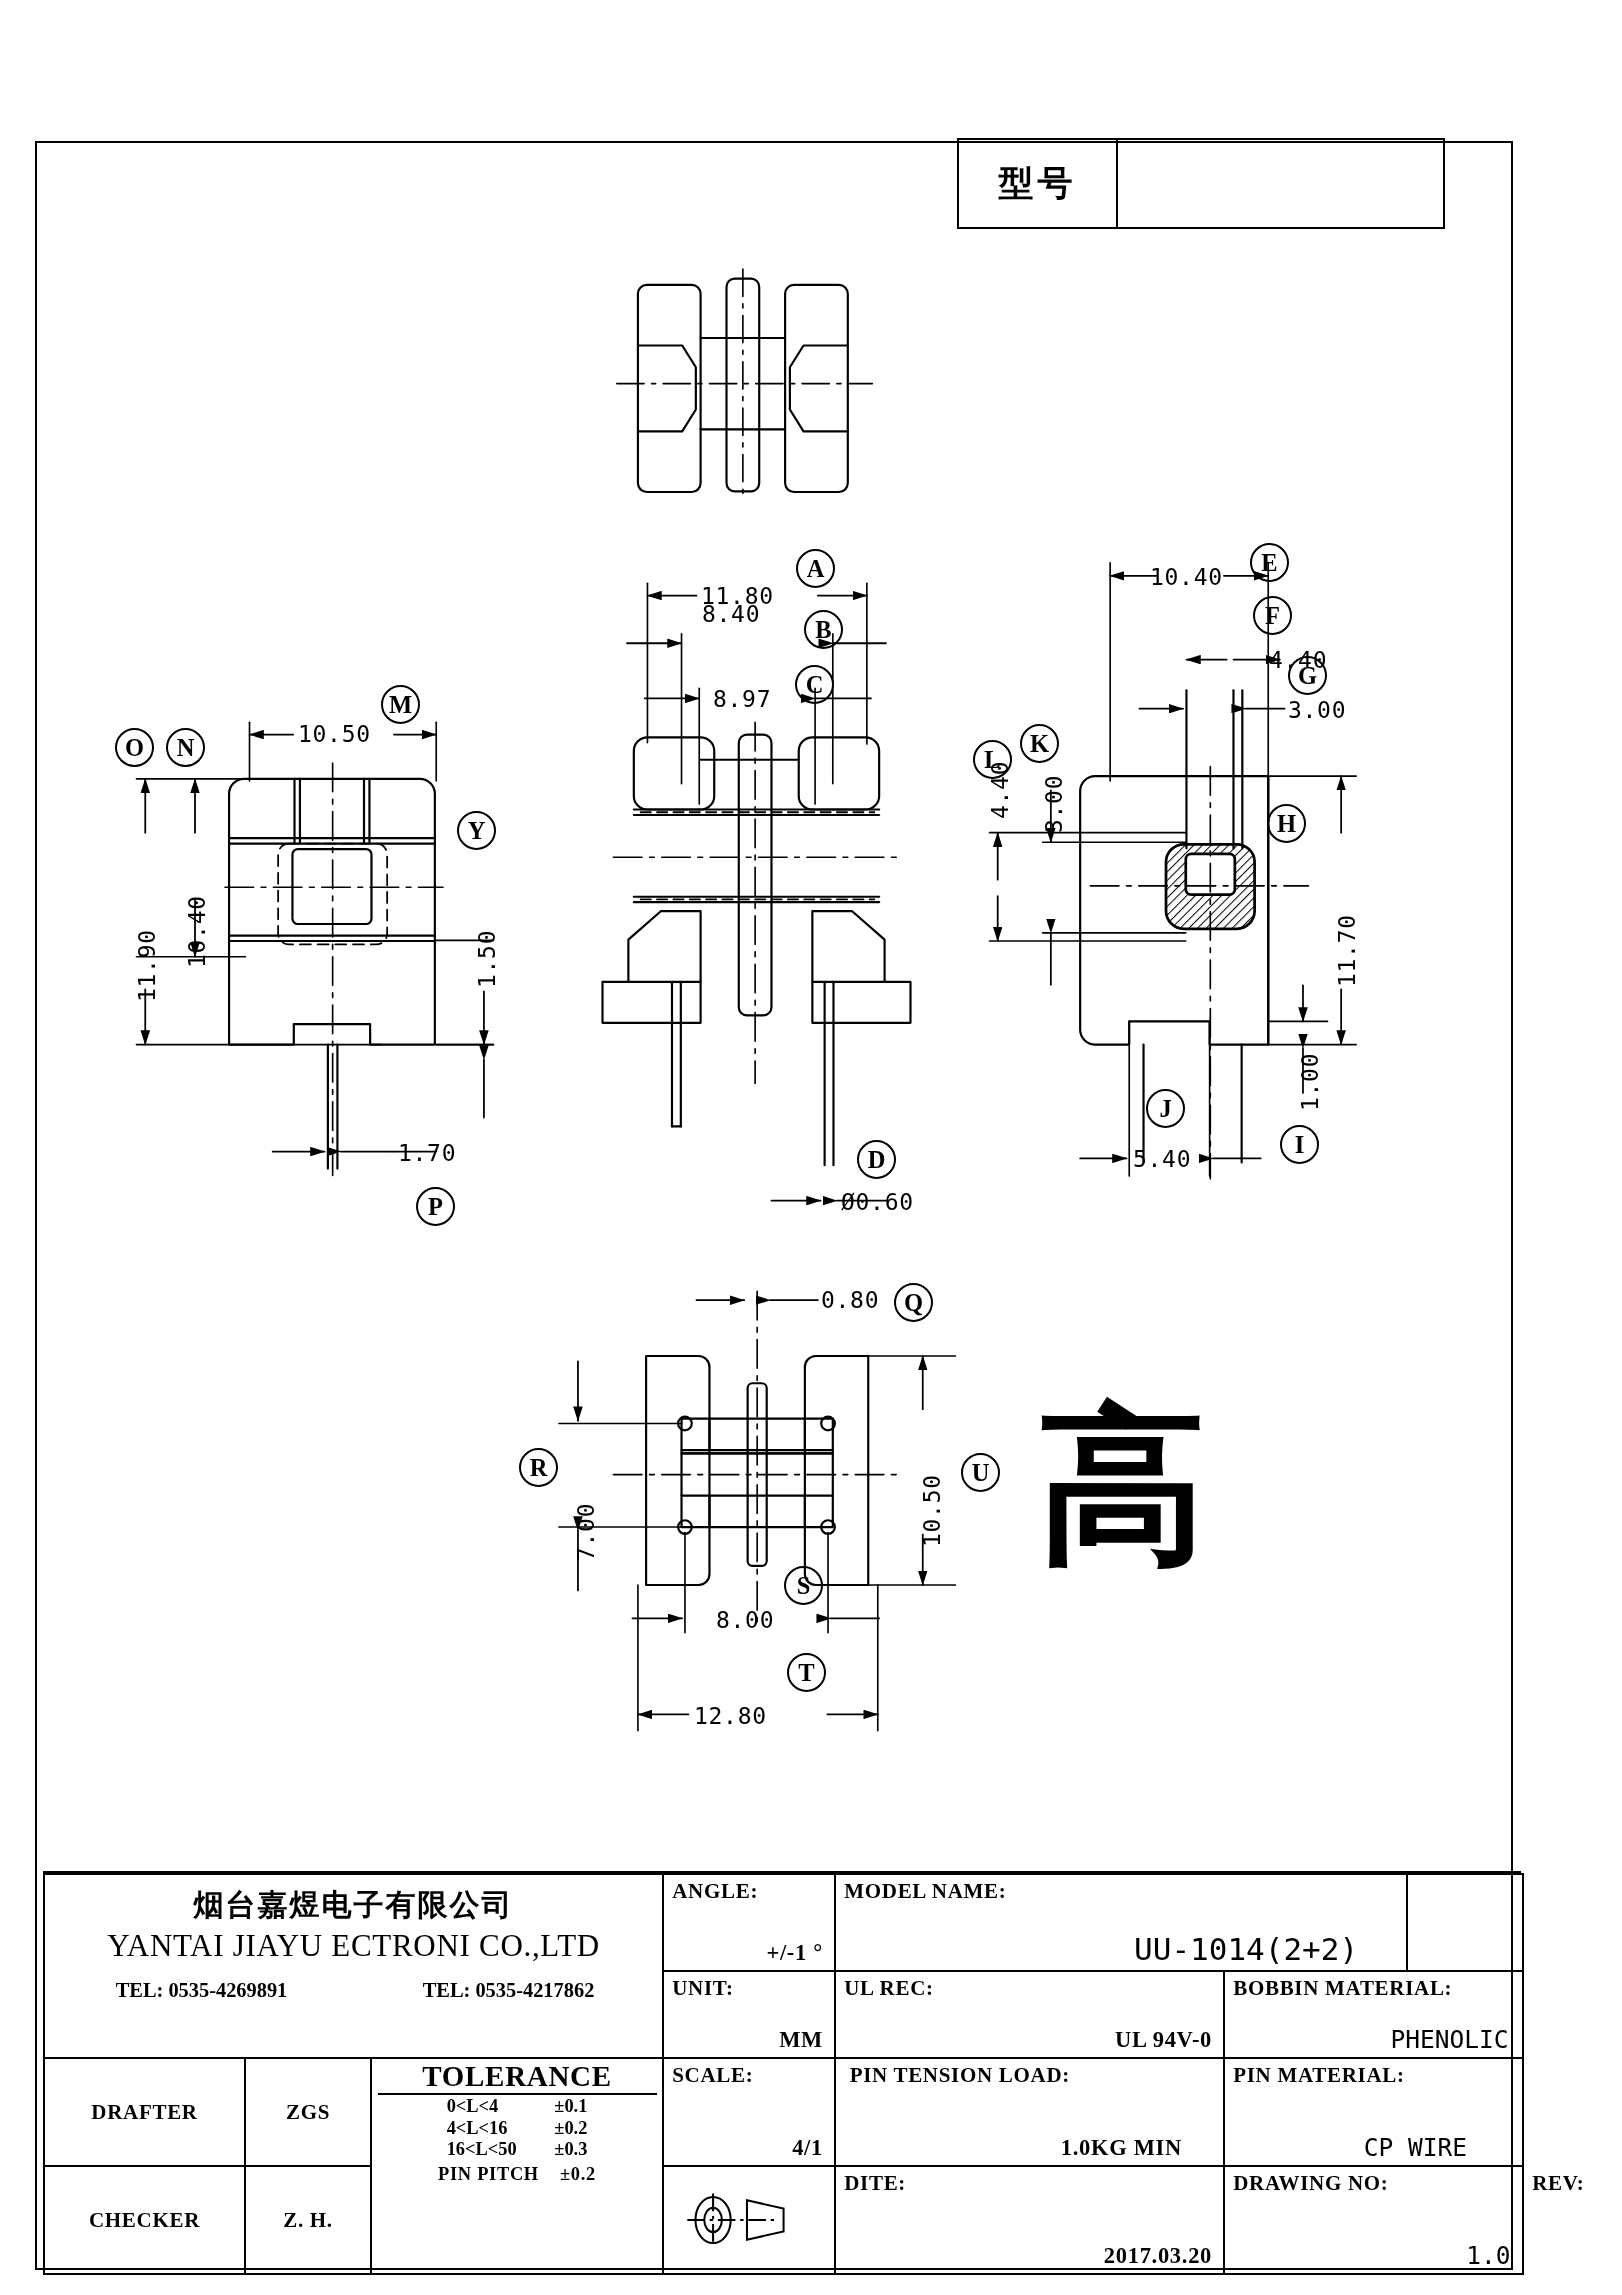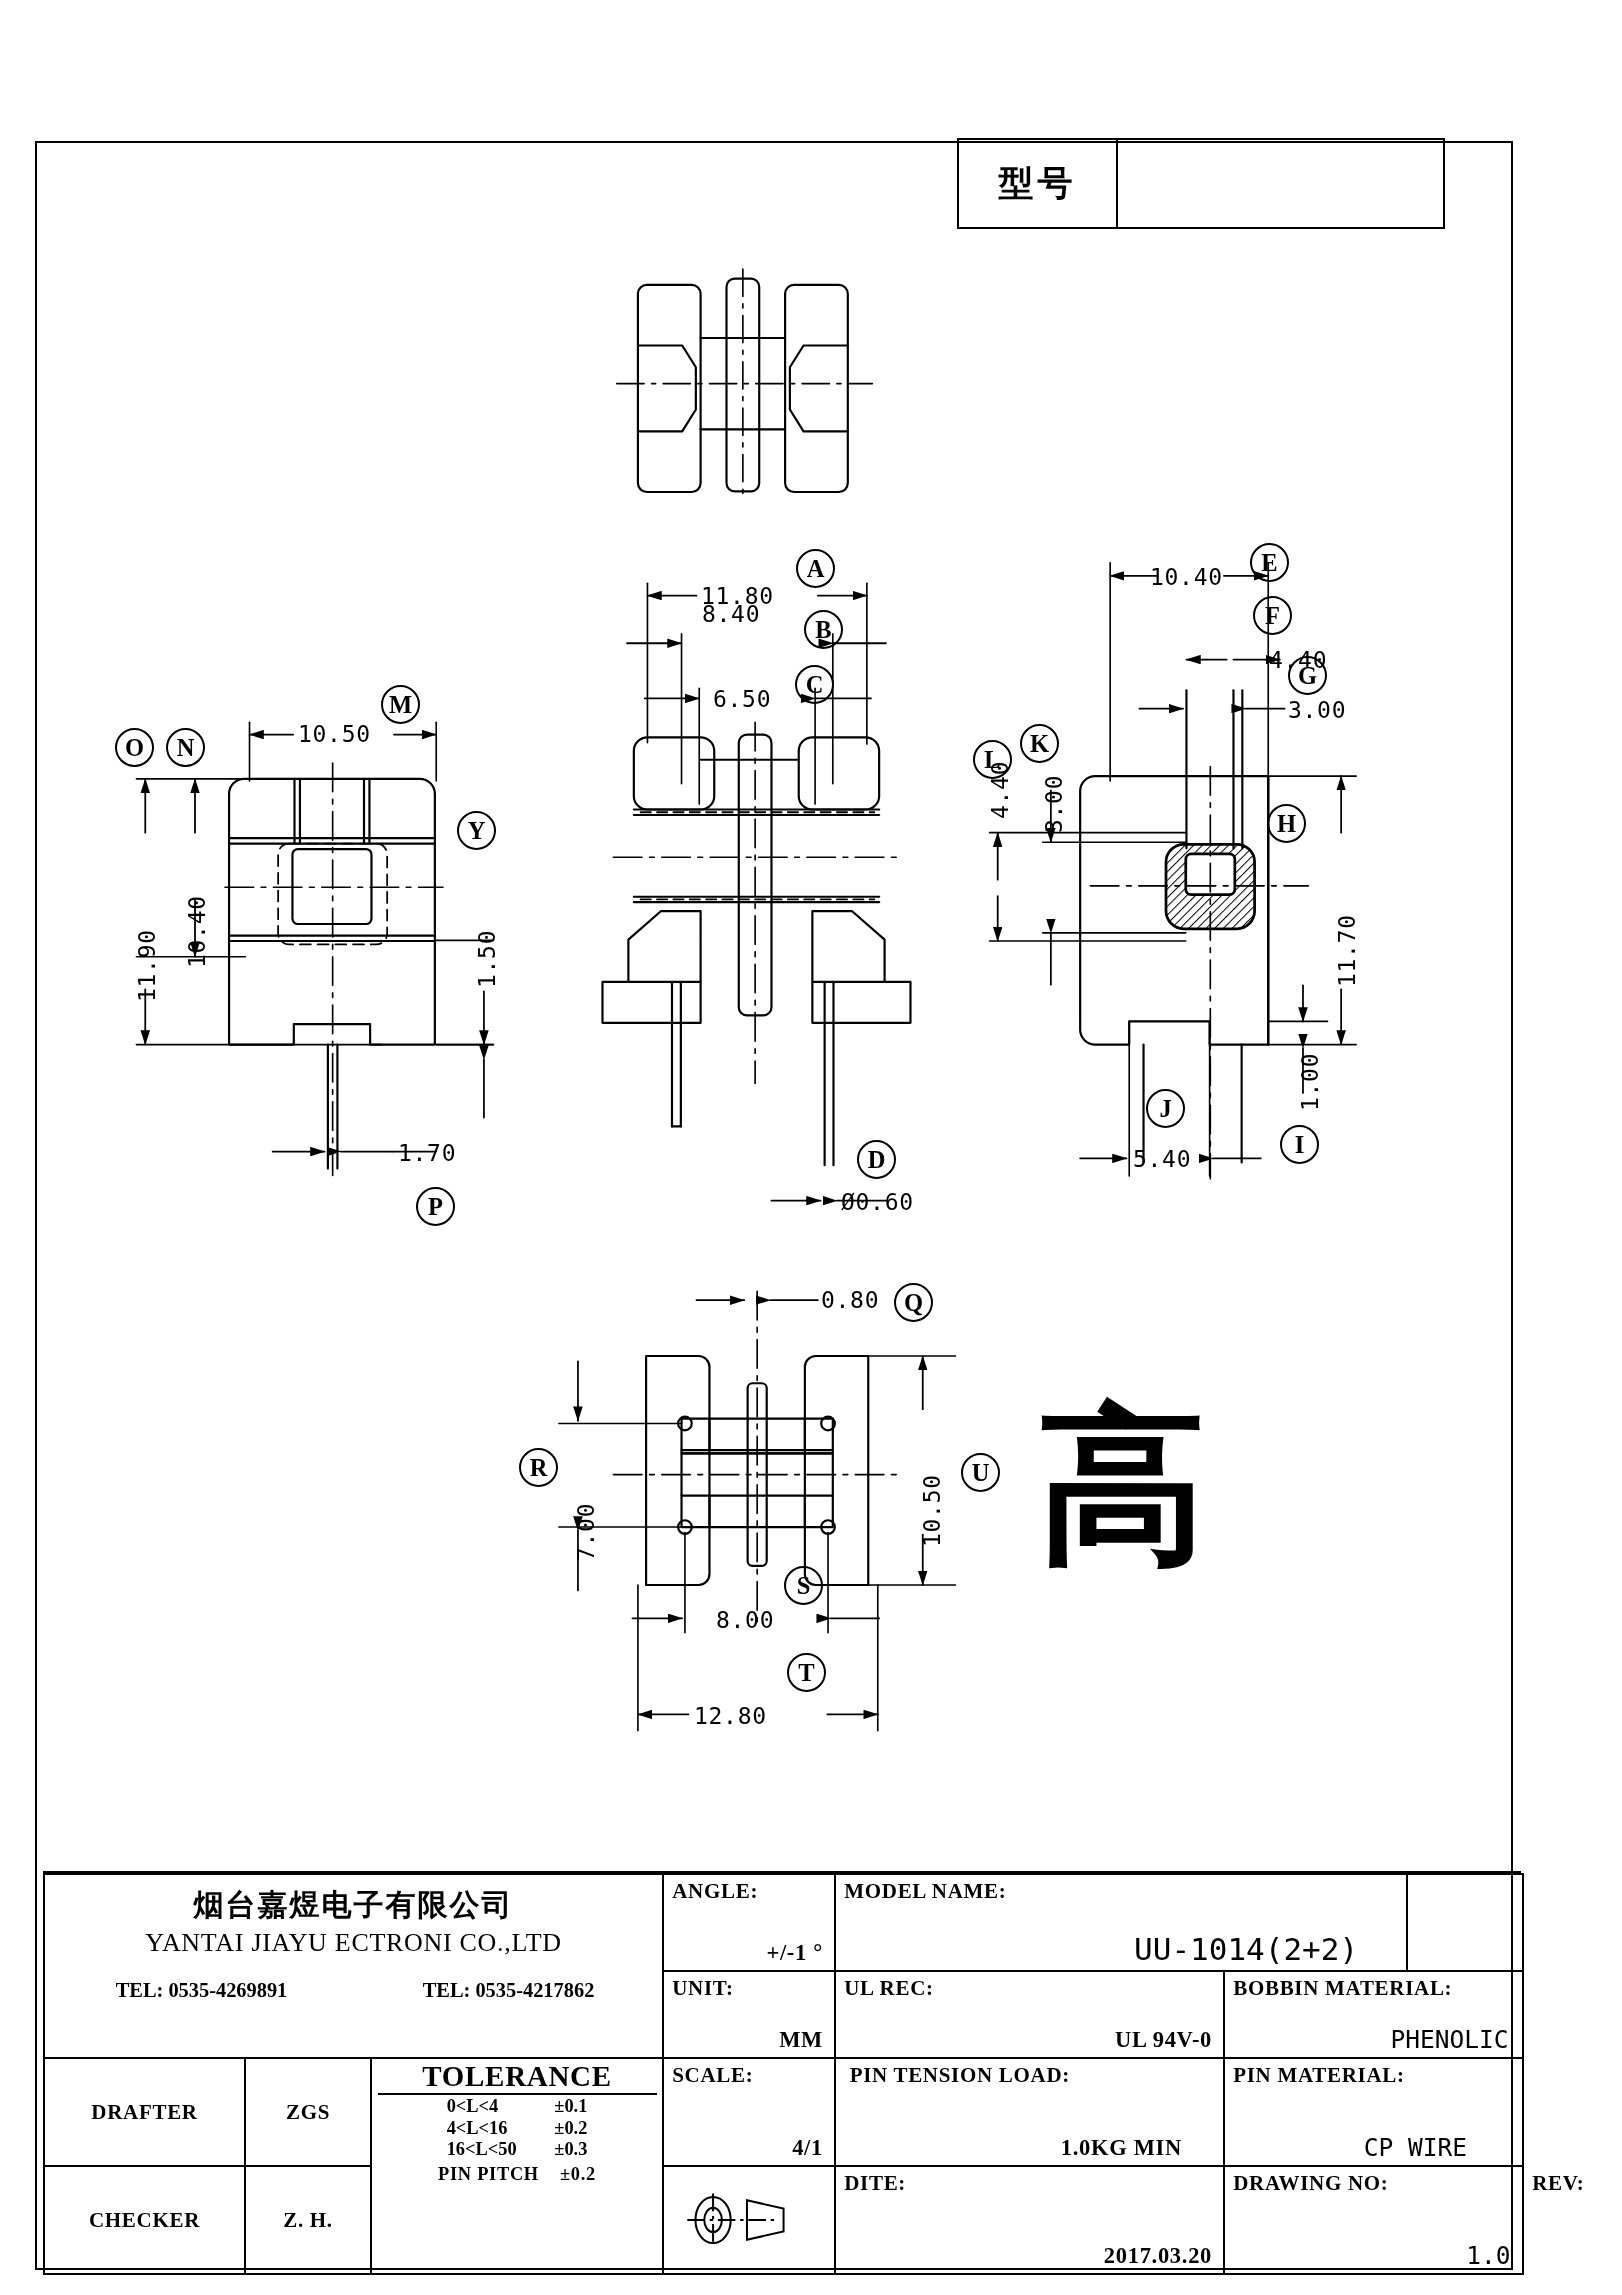--- a/index.html
+++ b/index.html
@@ -24,21 +24,21 @@
   
   .tb{position:absolute;left:35px;top:1871px;width:1478px;height:399px;border-top:2.7px solid #000;box-sizing:border-box;margin-left:8px;}
   .tb table{border-collapse:collapse;width:100%;height:100%;table-layout:fixed;}
   .tb td{border:2px solid #000;padding:0;vertical-align:top;position:relative;}
   .cellwrap{position:relative;width:100%;height:100%;}
   .tl{position:absolute;left:8.2px;top:4.1px;font-size:21px;font-family:"Liberation Serif",serif;font-weight:700;letter-spacing:0.7px;}
   .tv{position:absolute;right:11px;bottom:4.1px;font-size:22.5px;font-family:"Liberation Serif",serif;font-weight:700;letter-spacing:0.7px;}
   .tvthin{position:absolute;right:13.6px;bottom:2.7px;font-size:24.5px;font-family:"DejaVu Sans Mono",monospace;font-weight:400;letter-spacing:0;}
   .ctr{position:absolute;left:0;right:0;top:50%;transform:translateY(-50%);text-align:center;font-size:21px;font-weight:700;letter-spacing:0.7px;}
   .cn{position:absolute;left:0;right:0;top:9.5px;text-align:center;font-family:"DejaVu Sans",sans-serif;font-weight:700;font-size:30px;letter-spacing:2px;}
-  .en{position:absolute;left:0;right:0;top:53px;text-align:center;font-family:"Liberation Serif",serif;font-size:26px;letter-spacing:0.7px;}
+  .en{position:absolute;left:0;right:0;top:53px;text-align:center;font-family:"Liberation Serif",serif;font-size:31px;letter-spacing:0.7px;}
   .tels{position:absolute;left:3px;right:0;top:104px;display:flex;justify-content:space-around;font-family:"Liberation Serif",serif;font-weight:700;font-size:20.4px;}
   .tolhead{position:absolute;left:0;right:0;top:1.4px;text-align:center;font-size:29px;font-weight:700;letter-spacing:0.7px;}
   .tolrows{position:absolute;left:0;right:0;top:37px;font-family:"Liberation Serif",serif;font-size:18.4px;font-weight:700;}
   .tolrow{display:flex;justify-content:center;gap:17.7px;line-height:1.18;}
   .tolrow span:first-child{width:90px;text-align:left;}
   .pinpitch{text-align:center;font-family:"Liberation Serif",serif;font-size:18.4px;font-weight:700;margin-top:2.7px;letter-spacing:0.7px;}
   .projsym{position:absolute;left:50%;top:50%;transform:translate(-50%,-50%);}
 </style>
 </head>
 <body>
@@ -329,21 +329,21 @@
 <div class="bal" style="left:166px;top:728px;">N</div>
 <div class="dimv" style="left:474px;top:988px;">1.50</div>
 <div class="bal" style="left:457px;top:811px;">Y</div>
 <div class="dim" style="left:398px;top:1140px;">1.70</div>
 <div class="bal" style="left:416px;top:1187px;">P</div>
 
 <div class="dim" style="left:701px;top:583px;">11.80</div>
 <div class="bal" style="left:796px;top:549px;">A</div>
 <div class="dim" style="left:702px;top:601px;">8.40</div>
 <div class="bal" style="left:804px;top:610px;">B</div>
-<div class="dim" style="left:713px;top:686px;">6.50</div>
+<div class="dim" style="left:713px;top:686px;">8.97</div>
 <div class="bal" style="left:795px;top:665px;">C</div>
 <div class="dim" style="left:841px;top:1189px;">Ø0.60</div>
 <div class="bal" style="left:857px;top:1140px;">D</div>
 
 <div class="dim" style="left:1150px;top:564px;">10.40</div>
 <div class="bal" style="left:1250px;top:543px;">E</div>
 <div class="dim" style="left:1269px;top:647px;">4.40</div>
 <div class="bal" style="left:1253px;top:596px;">F</div>
 <div class="dim" style="left:1288px;top:697px;">3.00</div>
 <div class="bal" style="left:1288px;top:656px;">G</div>

